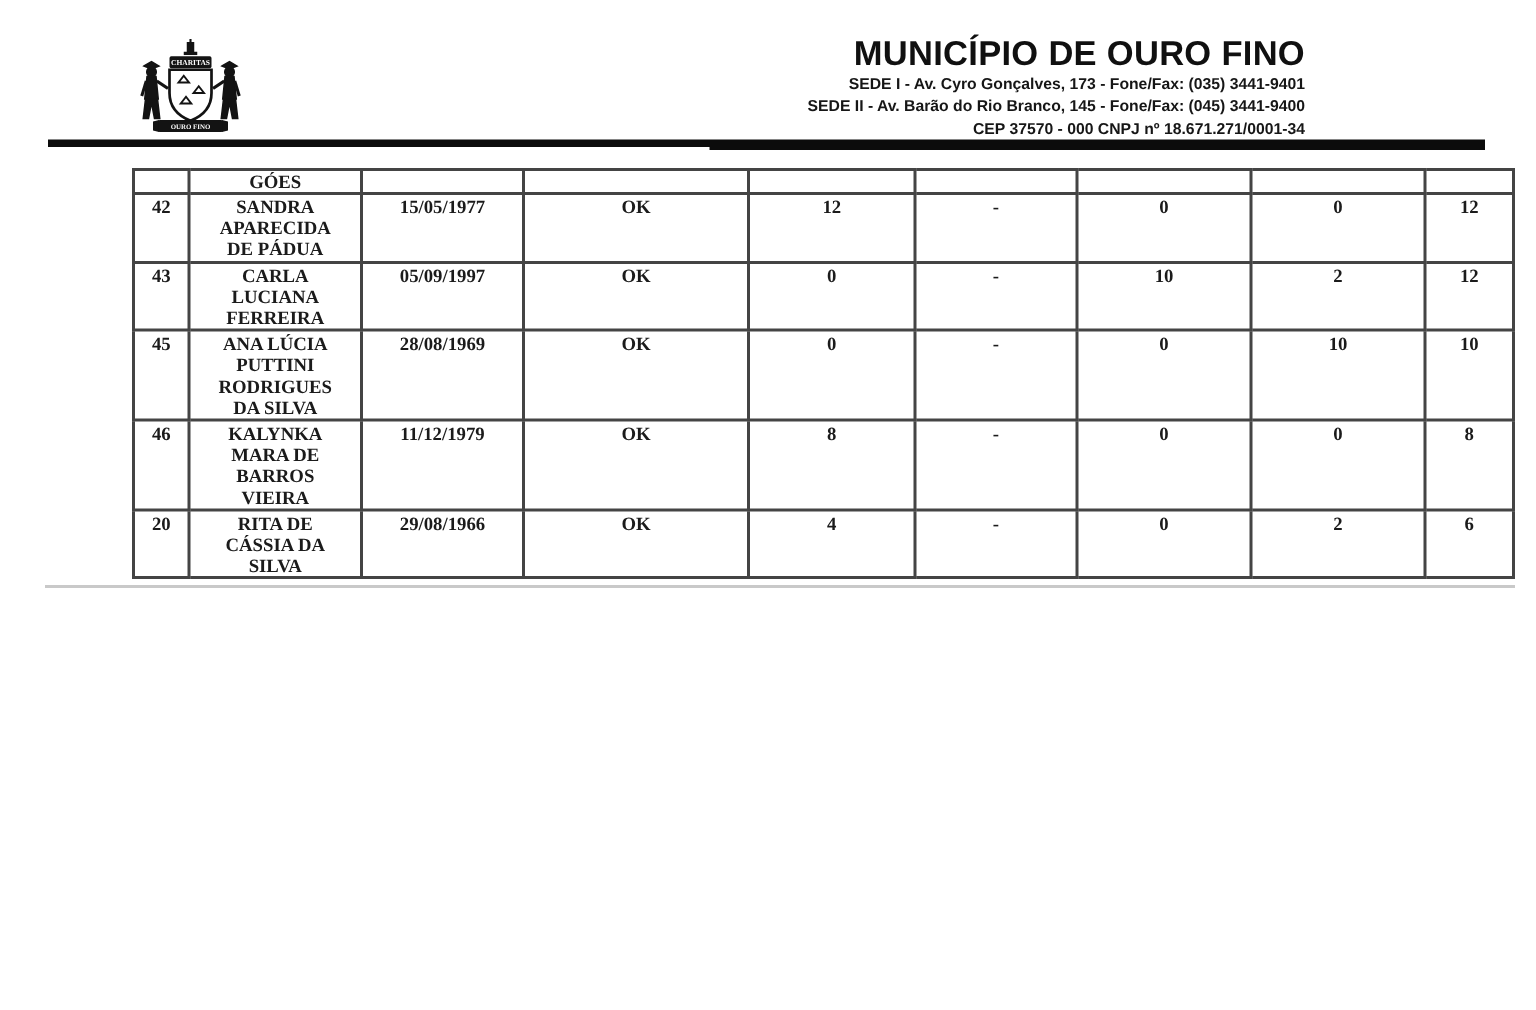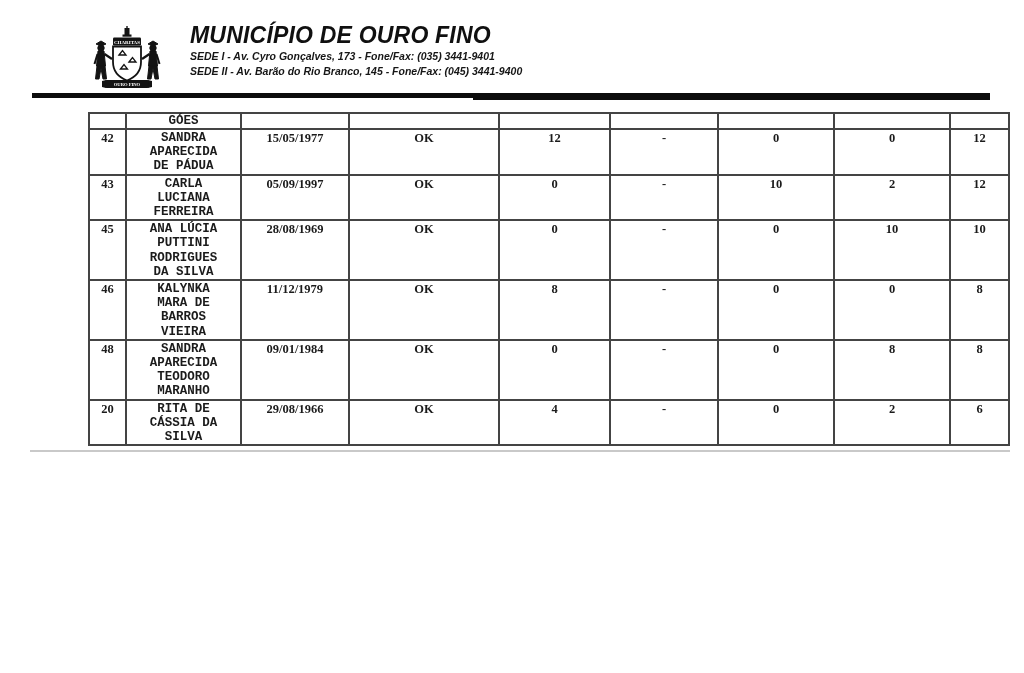--- a/index.html
+++ b/index.html
@@ -10,21 +10,21 @@
     --paper:#ffffff;
   }
   html,body{margin:0;padding:0;background:#fff;}
   .page{
     position:relative;width:1024px;height:673px;background:var(--paper);
     overflow:hidden;font-family:"Liberation Serif","DejaVu Serif",serif;color:var(--ink);
   }
   
   .header{position:absolute;top:0;left:0;width:1024px;height:112px;}
   .logo{position:absolute;left:92px;top:26px;width:70px;height:68px;}
-  .header-text{position:absolute;left:190px;top:22px;width:680px;text-align:left;font-style:italic;}
+  .header-text{position:absolute;left:190px;top:22px;width:680px;text-align:right;}
   .title{
     font-family:"Liberation Sans","DejaVu Sans",sans-serif;
     font-weight:700;font-size:23px;letter-spacing:0.2px;color:#101010;
   }
   .subline{
     font-family:"Liberation Sans","DejaVu Sans",sans-serif;
     font-weight:700;font-size:10.5px;line-height:1.42;color:#161616;
   }
   .subline:first-of-type{margin-top:4px;}
   .rule{position:absolute;top:93px;left:32px;width:958px;height:5px;background:var(--header-rule);}
@@ -32,21 +32,21 @@
   
   .roster{
     margin:112px 0 0 88px;width:920px;border-collapse:collapse;table-layout:fixed;
     font-family:"Liberation Serif","DejaVu Serif",serif;font-weight:700;color:var(--ink);
   }
   .roster td{
     border:2px solid var(--table-border);
     text-align:center;vertical-align:top;
     padding:1px 2px 0;font-size:12.5px;line-height:14.2px;
   }
-  .c-name{white-space:pre-line;font-family:Liberation Mono, monospace;}
+  .c-name{white-space:pre-line;}
   .carryover-row td{height:13px;line-height:13px;}
   .footer-rule{margin:4px 0 0 30px;width:980px;height:2px;background:var(--footer-rule);}
 </style>
 </head>
 <body>
 
 <div class="page">
 
   <div class="header">
 
@@ -90,20 +90,21 @@
         <path d="M60 55 L56 54 L56 62 L60 61 Z" fill="#131313"></path>
         <rect x="13.5" y="54" width="43" height="8" rx="1" fill="#131313"></rect>
         <text x="35" y="60.2" font-size="4.6" fill="#ffffff" text-anchor="middle" font-family="Liberation Serif, DejaVu Serif, serif" font-weight="bold">OURO FINO</text>
       </svg>
     </div>
 
     <div class="header-text">
       <div class="title">MUNICÍPIO DE OURO FINO</div>
       <div class="subline">SEDE I  - Av. Cyro Gonçalves, 173 - Fone/Fax: (035) 3441-9401</div>
       <div class="subline">SEDE II - Av. Barão do Rio Branco, 145 - Fone/Fax: (045) 3441-9400</div>
+      <div class="subline">CEP 37570 - 000 CNPJ nº 18.671.271/0001-34</div>
     </div>
 
     <div class="rule">
       <div class="rule-step"></div>
     </div>
   </div>
 
   <table class="roster">
     <colgroup>
       <col style="width:37px">
@@ -176,34 +177,20 @@
 VIEIRA</td>
     <td class="c-date">11/12/1979</td>
     <td class="c-status">OK</td>
     <td class="c-n">8</td>
     <td class="c-n">-</td>
     <td class="c-n">0</td>
     <td class="c-n">0</td>
     <td class="c-n">8</td>
   </tr>
         <tr>
-    <td class="c-num">48</td>
-    <td class="c-name">SANDRA
-APARECIDA
-TEODORO
-MARANHO</td>
-    <td class="c-date">09/01/1984</td>
-    <td class="c-status">OK</td>
-    <td class="c-n">0</td>
-    <td class="c-n">-</td>
-    <td class="c-n">0</td>
-    <td class="c-n">8</td>
-    <td class="c-n">8</td>
-  </tr>
-        <tr>
     <td class="c-num">20</td>
     <td class="c-name">RITA DE
 CÁSSIA DA
 SILVA</td>
     <td class="c-date">29/08/1966</td>
     <td class="c-status">OK</td>
     <td class="c-n">4</td>
     <td class="c-n">-</td>
     <td class="c-n">0</td>
     <td class="c-n">2</td>

